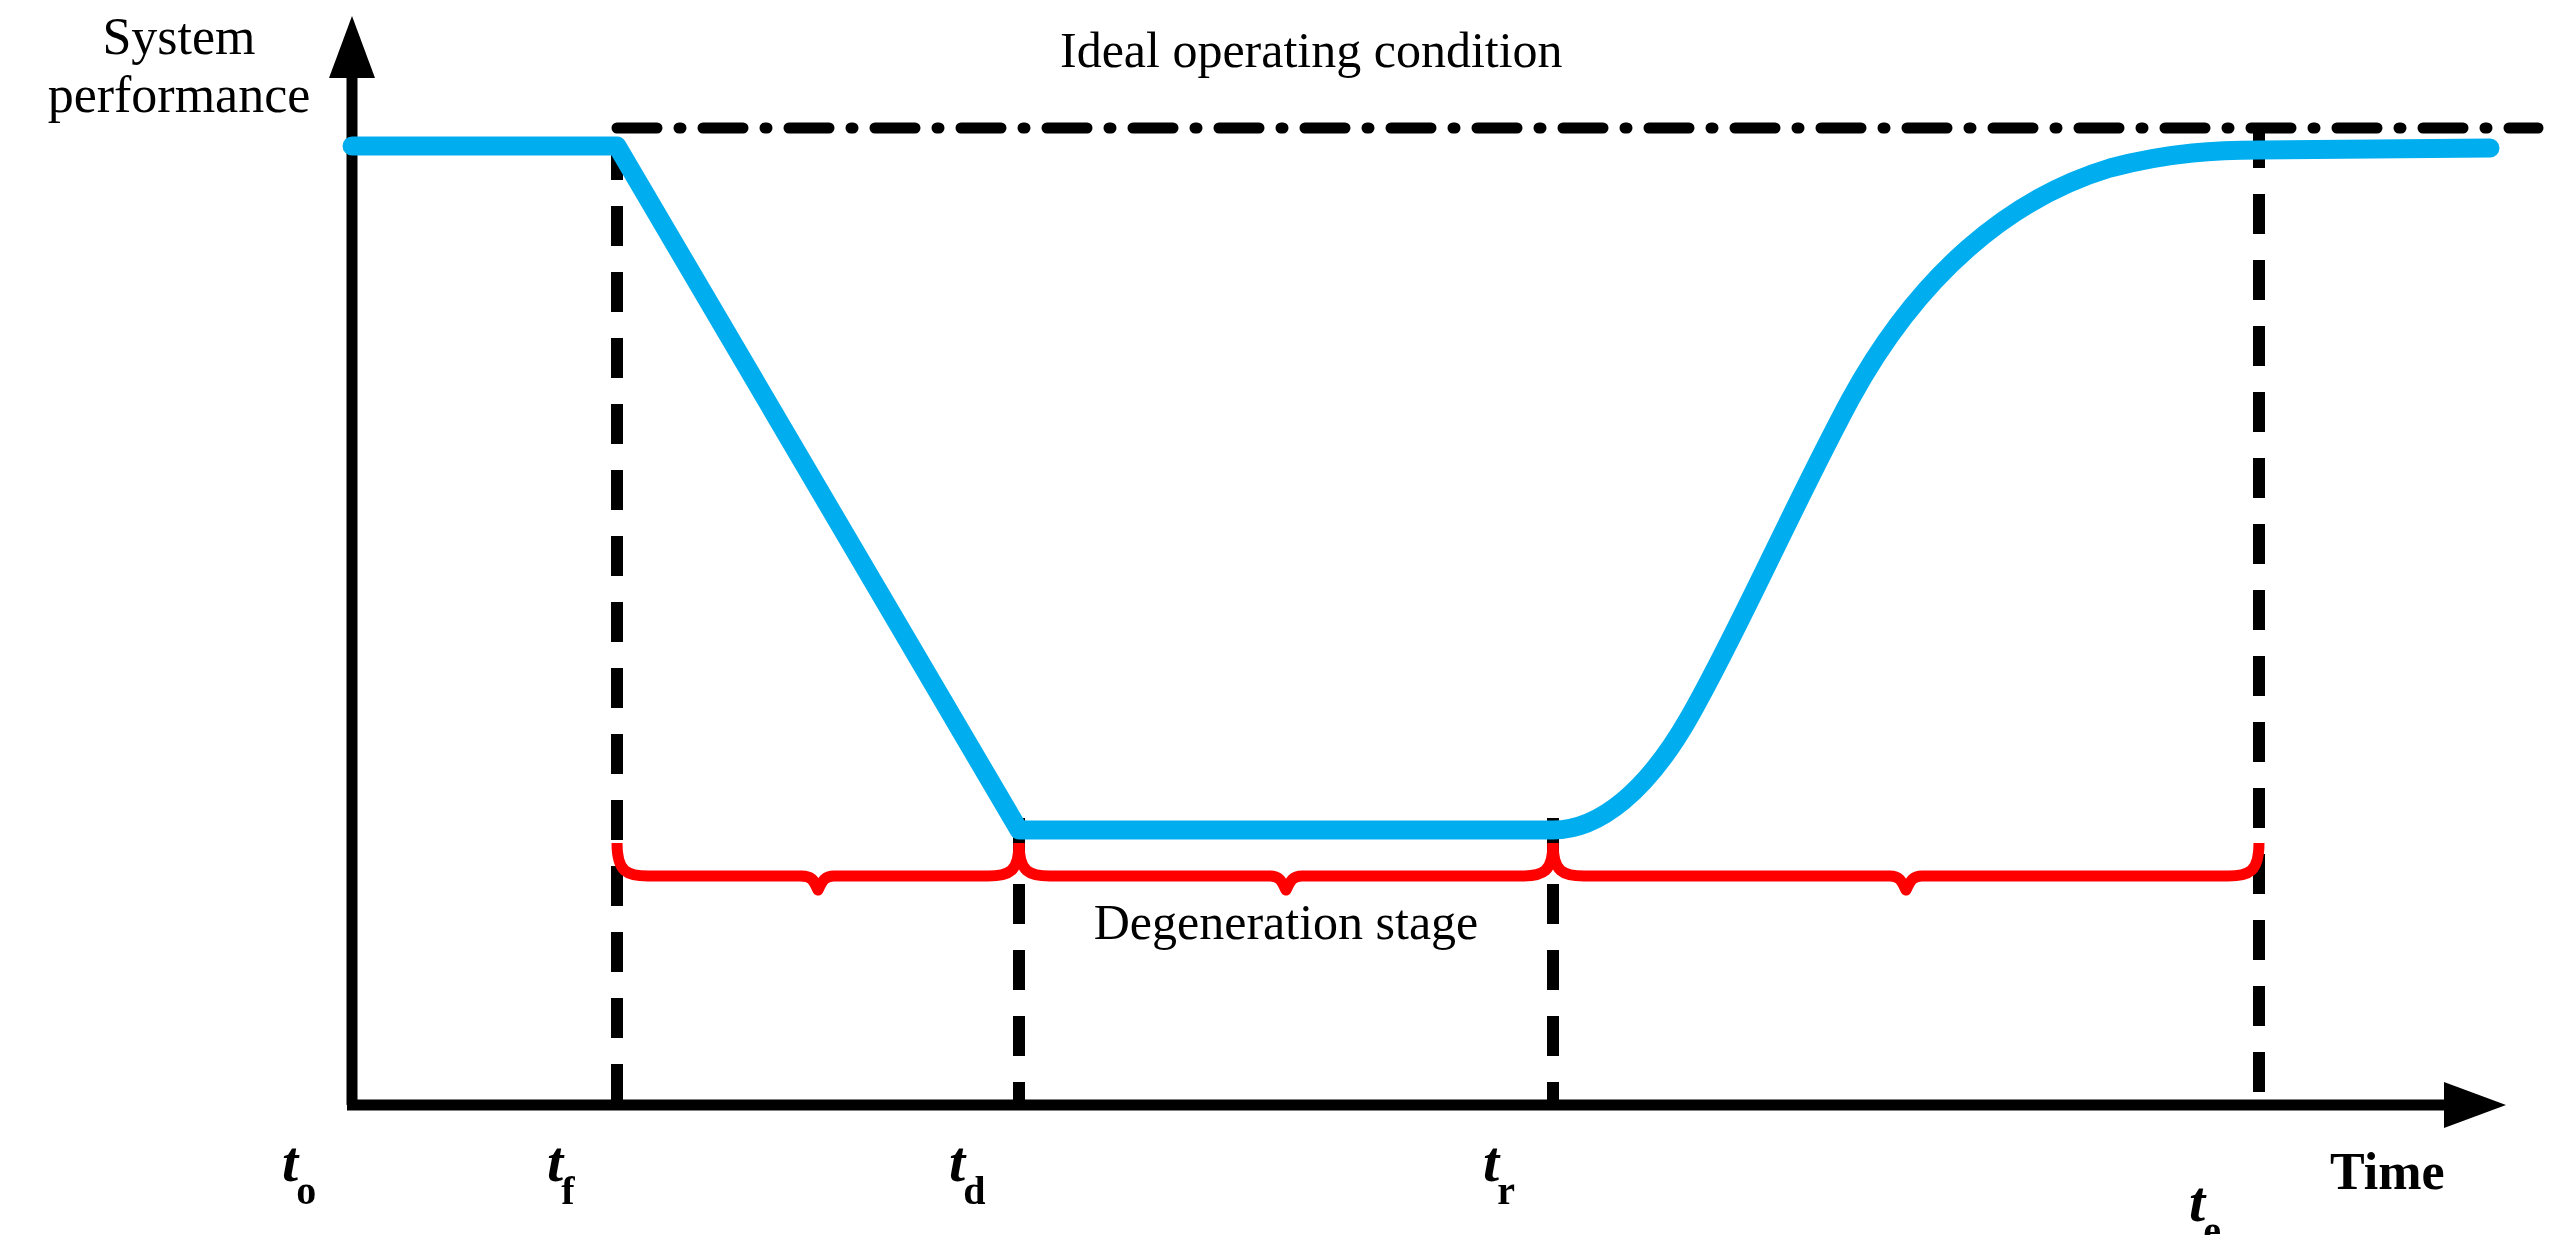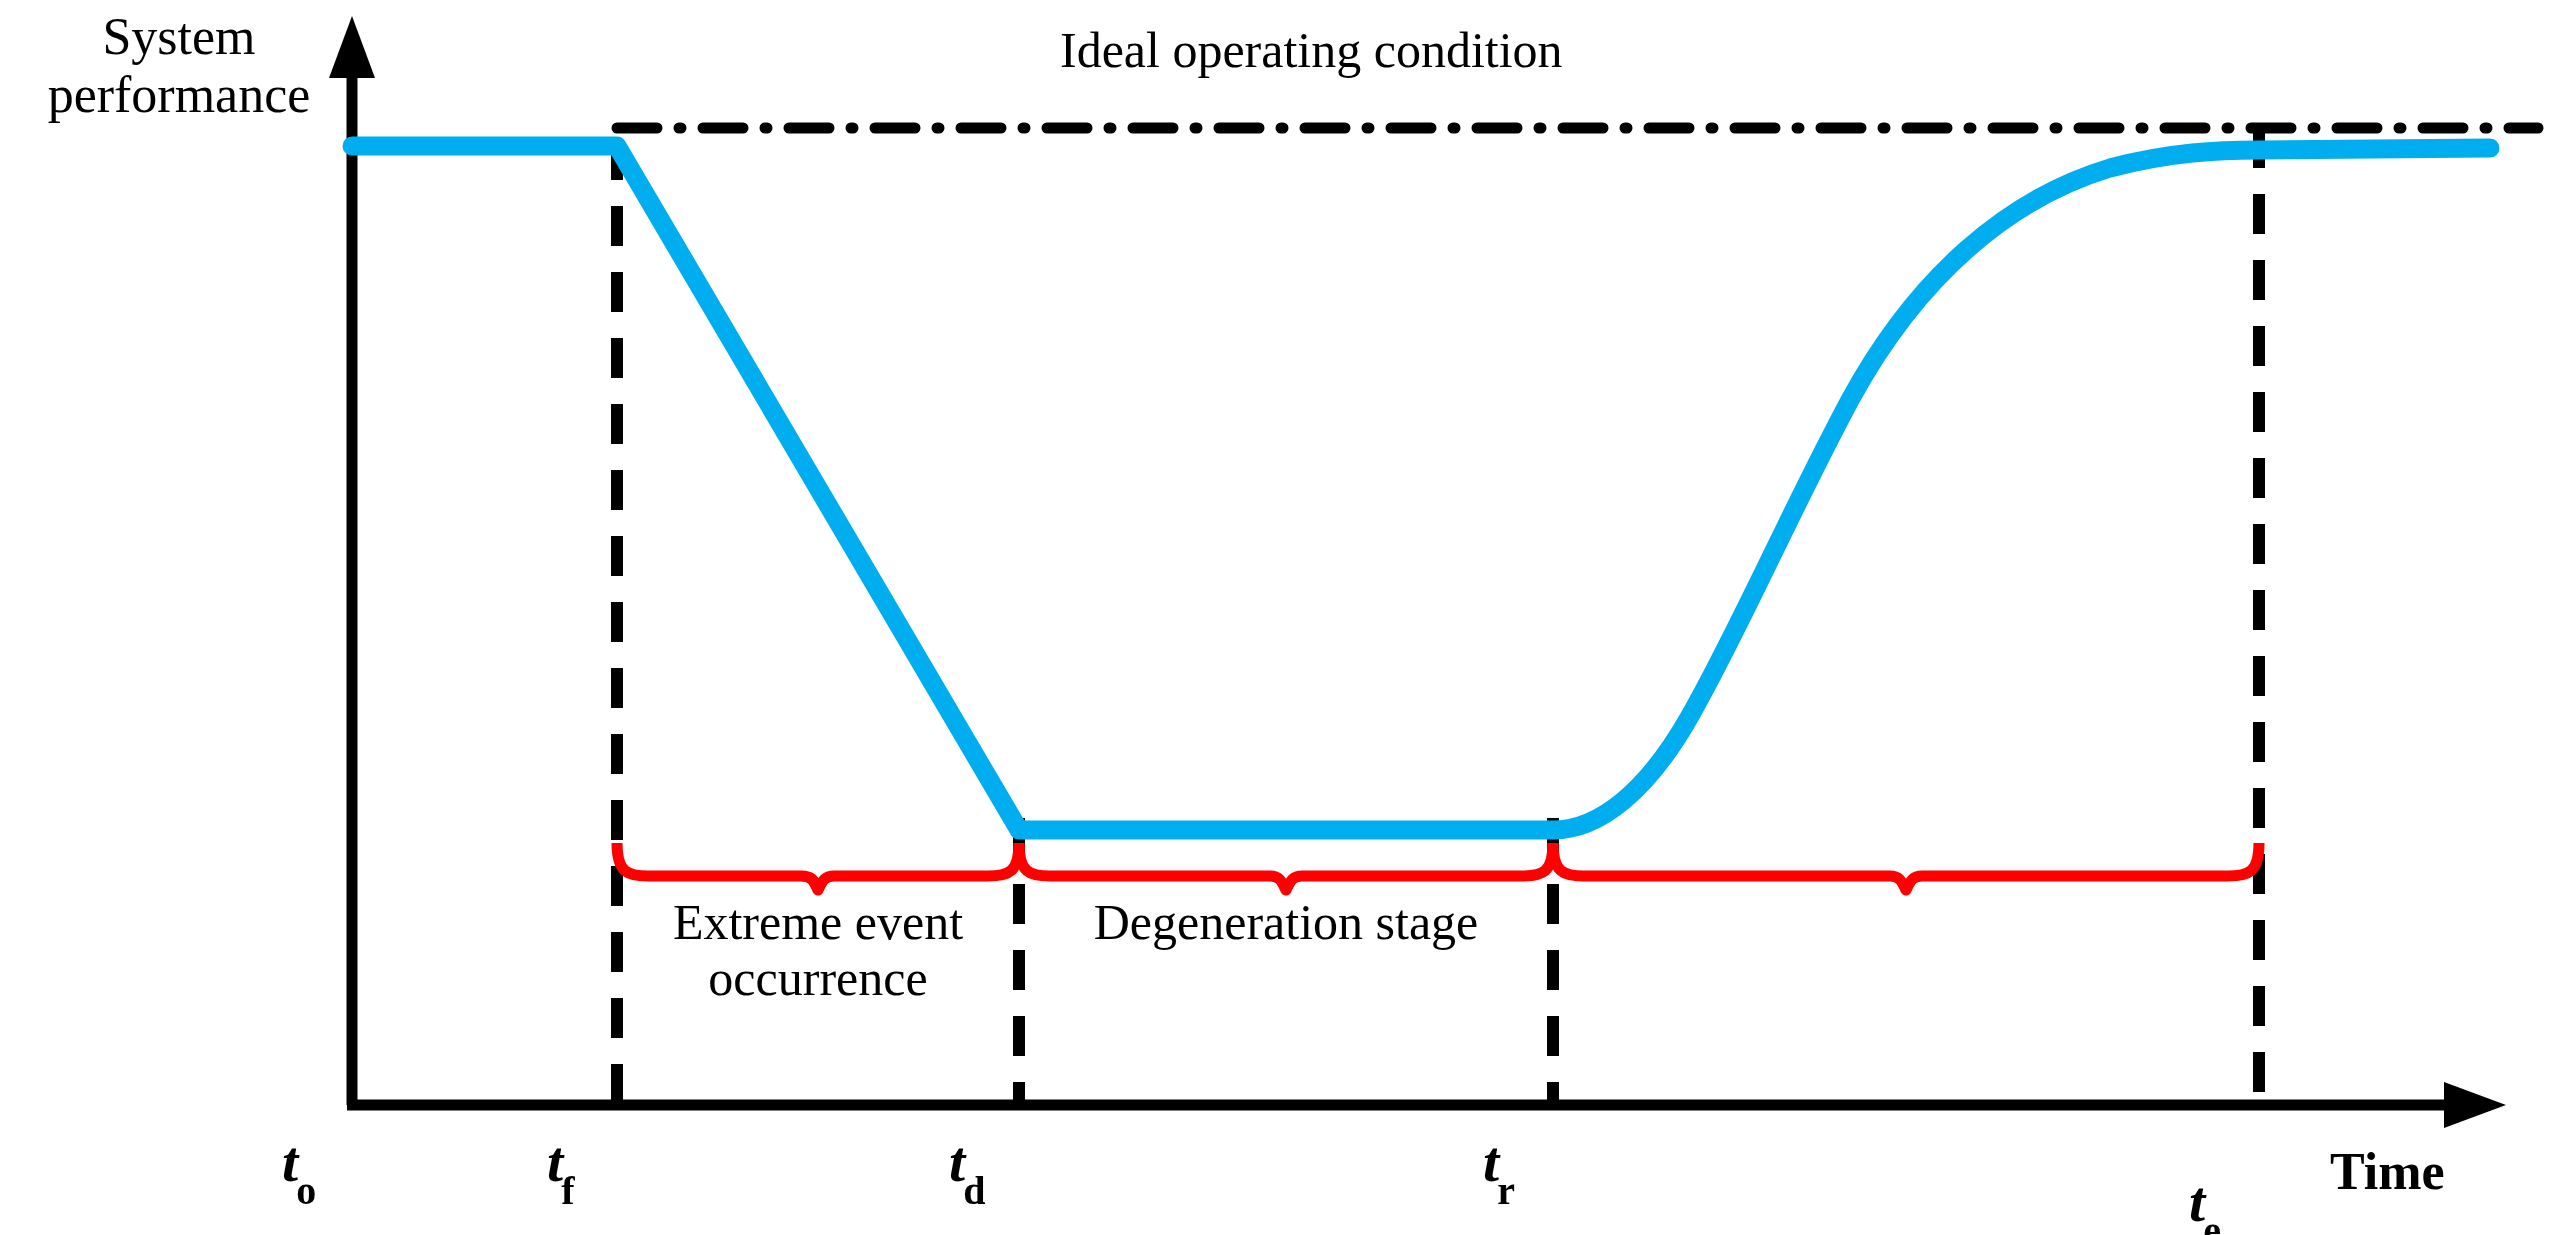--- a/index.html
+++ b/index.html
@@ -177,22 +177,20 @@
   </svg>
 
   <div class="fig-label axis-title" id="y-axis-title">System
 performance</div>
 
   <div class="fig-label" id="x-axis-title">Time</div>
 
   <div class="fig-label" id="ideal-condition-label">Ideal operating condition</div>
 
 
-  <div class="fig-label brace-label" id="extreme-event-label">Extreme event
-occurrence</div>
 
   <div class="fig-label brace-label" id="degeneration-label">Degeneration stage</div>
 
 
   <div class="tick-label" id="tick-t-origin" style="left:282px;"><span>t</span><span class="sub">o</span></div>
 
   <div class="tick-label" id="tick-t-failure" style="left:547px;"><span>t</span><span class="sub">f</span></div>
 
   <div class="tick-label" id="tick-t-disrupted" style="left:949px;"><span>t</span><span class="sub">d</span></div>
 

